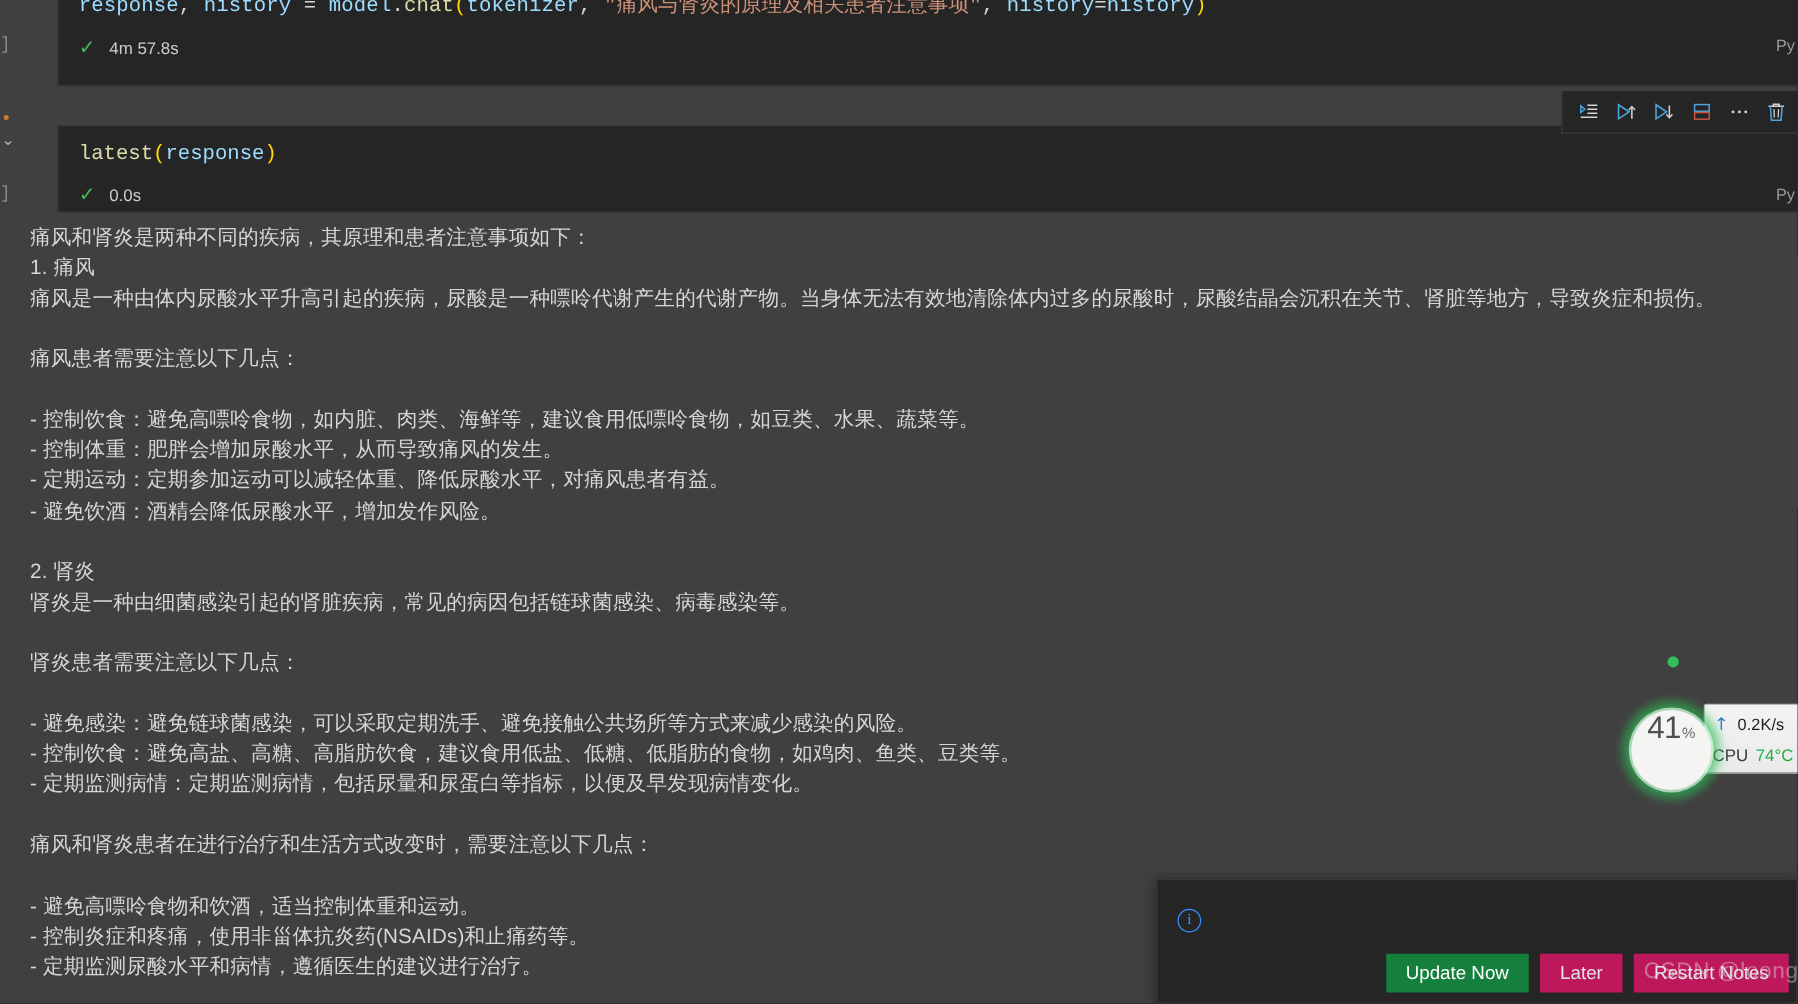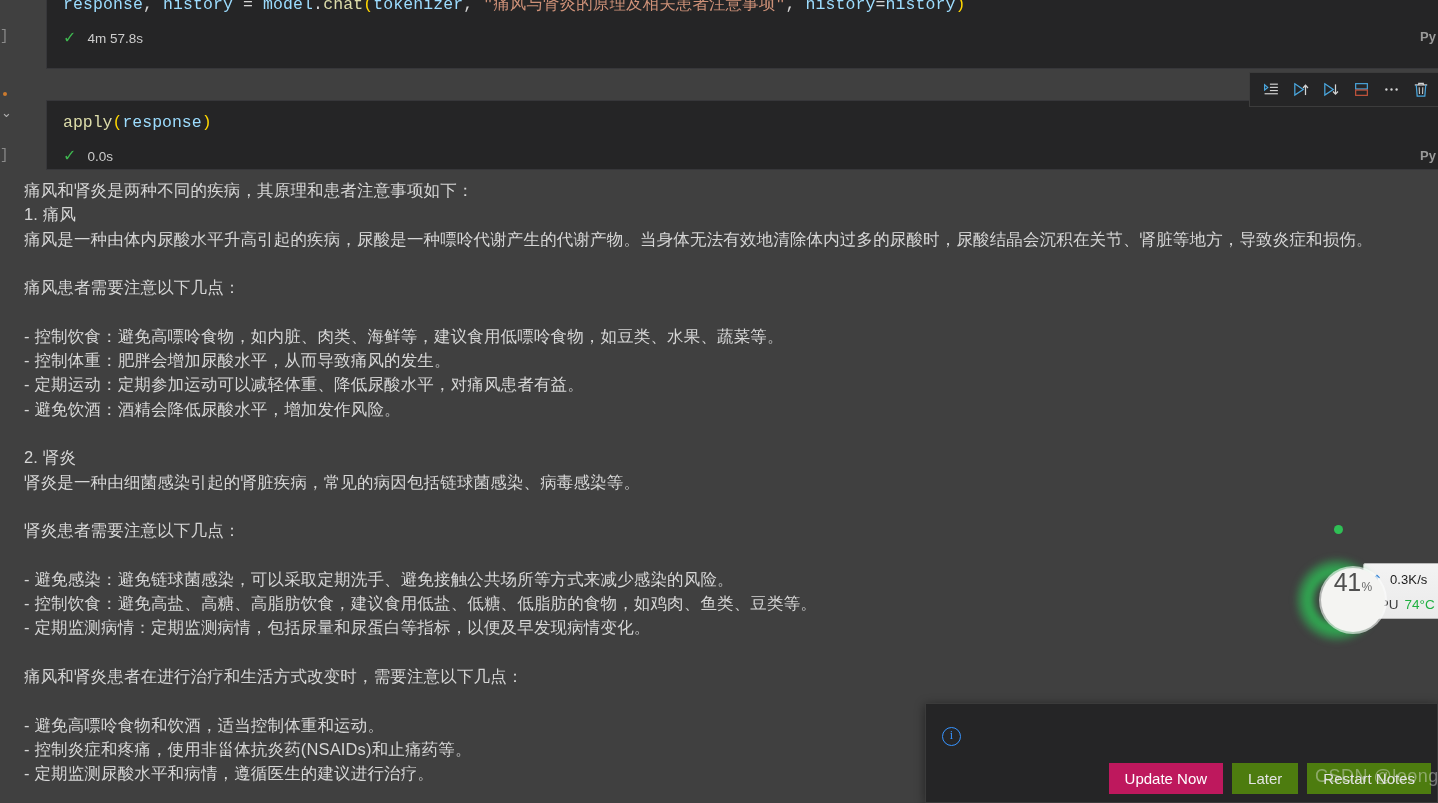--- a/index.html
+++ b/index.html
@@ -97,21 +97,20 @@
   .tok-fn    { color: #dcdcaa; }
   .tok-str   { color: #ce9178; }
   .tok-p1    { color: #ffd700; }
 
   .lang-badge {
     position: absolute;
     right: 2px;
     color: #9a9a9a;
     font-size: 13px;
     font-family: "Liberation Sans", sans-serif;
-    font-weight: bold;
   }
 
   
   .cell-toolbar {
     position: absolute;
     right: 0px;
     top: 72px;
     height: 33px;
     display: flex;
     align-items: center;
@@ -239,21 +238,21 @@
   .ring-glow {
     position: absolute;
     left: 6px; top: 6px;
     width: 84px; height: 84px;
     border-radius: 50%;
     background: radial-gradient(circle, rgba(45,190,85,0.0) 34%, rgba(45,190,85,0.92) 46%, rgba(45,190,85,0.55) 60%, rgba(45,190,85,0.0) 74%);
     filter: blur(3px);
   }
   .ring-core {
     position: absolute;
-    left: 32px; top: 16px;
+    left: 16px; top: 16px;
     width: 64px; height: 64px;
     border-radius: 50%;
     background: #f4f4f2;
     display: flex;
     align-items: baseline;
     justify-content: center;
     box-shadow: 0 0 0 2px rgba(255,255,255,0.6);
     text-align: center;
   }
   .ring-num {
@@ -324,22 +323,22 @@
     padding: 0 16px;
     display: flex;
     align-items: center;
     justify-content: center;
     font-size: 15px;
     font-family: "Liberation Sans", sans-serif;
     border: none;
     cursor: pointer;
     white-space: nowrap;
   }
-  .btn-primary { background: #be185d; color: #ffffff; }
-  .btn-secondary { background: #4d7c0f; color: #e4e4e4; }
+  .btn-primary { background: #15803d; color: #ffffff; }
+  .btn-secondary { background: #be185d; color: #e4e4e4; }
 
   
   .watermark {
     position: absolute;
     left: 1315px;
     top: 766px;
     font-size: 18px;
     color: rgba(230,230,230,0.42);
     font-family: "Liberation Sans", sans-serif;
     letter-spacing: .5px;
@@ -410,40 +409,40 @@
         <line x1="6.4" y1="5.6" x2="6.6" y2="11.5" stroke="#d4d4d4" stroke-width=".9"></line>
         <line x1="9.6" y1="5.6" x2="9.4" y2="11.5" stroke="#d4d4d4" stroke-width=".9"></line>
       </svg>
     </div>
   </div>
 
   <div class="drag-dot"></div>
 
   <div class="cell" id="cell-2">
     <div class="cell-box">
-      <div class="code-line" id="c2code"><span class="tok-fn">apply</span><span class="tok-p1">(</span><span class="tok-var">response</span><span class="tok-p1">)</span></div>
+      <div class="code-line" id="c2code"><span class="tok-fn">latest</span><span class="tok-p1">(</span><span class="tok-var">response</span><span class="tok-p1">)</span></div>
       <div class="status-row">
         <span class="check">✓</span>
         <span>0.0s</span>
       </div>
       <div class="lang-badge" style="top:47px;">Py</div>
     </div>
     <div class="chevron" style="top:6px;">⌄</div>
     <div class="exec-bracket" style="top:47px;">]</div>
   </div>
 
   <div class="cell-output" id="output-area"><div class="out-line">痛风和肾炎是两种不同的疾病，其原理和患者注意事项如下：</div><div class="out-line">1. 痛风</div><div class="out-line">痛风是一种由体内尿酸水平升高引起的疾病，尿酸是一种嘌呤代谢产生的代谢产物。当身体无法有效地清除体内过多的尿酸时，尿酸结晶会沉积在关节、肾脏等地方，导致炎症和损伤。</div><div class="out-blank">&nbsp;</div><div class="out-line">痛风患者需要注意以下几点：</div><div class="out-blank">&nbsp;</div><div class="out-line">- 控制饮食：避免高嘌呤食物，如内脏、肉类、海鲜等，建议食用低嘌呤食物，如豆类、水果、蔬菜等。</div><div class="out-line">- 控制体重：肥胖会增加尿酸水平，从而导致痛风的发生。</div><div class="out-line">- 定期运动：定期参加运动可以减轻体重、降低尿酸水平，对痛风患者有益。</div><div class="out-line">- 避免饮酒：酒精会降低尿酸水平，增加发作风险。</div><div class="out-blank">&nbsp;</div><div class="out-line">2. 肾炎</div><div class="out-line">肾炎是一种由细菌感染引起的肾脏疾病，常见的病因包括链球菌感染、病毒感染等。</div><div class="out-blank">&nbsp;</div><div class="out-line">肾炎患者需要注意以下几点：</div><div class="out-blank">&nbsp;</div><div class="out-line">- 避免感染：避免链球菌感染，可以采取定期洗手、避免接触公共场所等方式来减少感染的风险。</div><div class="out-line">- 控制饮食：避免高盐、高糖、高脂肪饮食，建议食用低盐、低糖、低脂肪的食物，如鸡肉、鱼类、豆类等。</div><div class="out-line">- 定期监测病情：定期监测病情，包括尿量和尿蛋白等指标，以便及早发现病情变化。</div><div class="out-blank">&nbsp;</div><div class="out-line">痛风和肾炎患者在进行治疗和生活方式改变时，需要注意以下几点：</div><div class="out-blank">&nbsp;</div><div class="out-line">- 避免高嘌呤食物和饮酒，适当控制体重和运动。</div><div class="out-line">- 控制炎症和疼痛，使用非甾体抗炎药(NSAIDs)和止痛药等。</div><div class="out-line">- 定期监测尿酸水平和病情，遵循医生的建议进行治疗。</div></div>
 
 </div>
 
 <div class="perf-widget">
   <div class="perf-panel">
     <div class="perf-row">
       <span class="arrow-up">↑</span>
-      <span class="perf-net">0.3K/s</span>
+      <span class="perf-net">0.2K/s</span>
     </div>
     <div class="perf-row">
       <span class="perf-cpu-label">CPU</span>
       <span class="perf-cpu-val">74°C</span>
     </div>
   </div>
   <div class="ring-wrap">
     <div class="ring-dot"></div>
     <div class="ring-glow"></div>
     <div class="ring-core">

